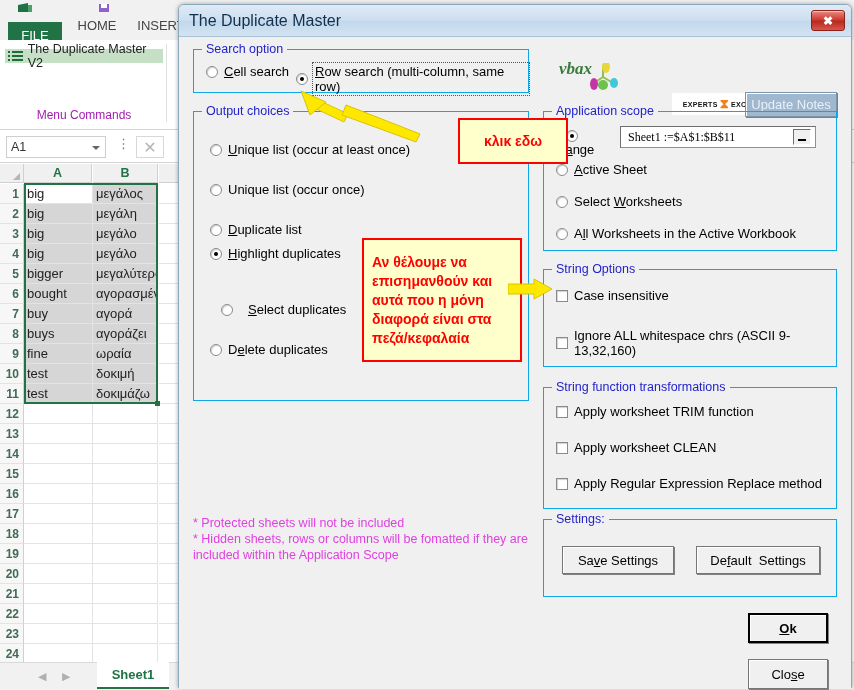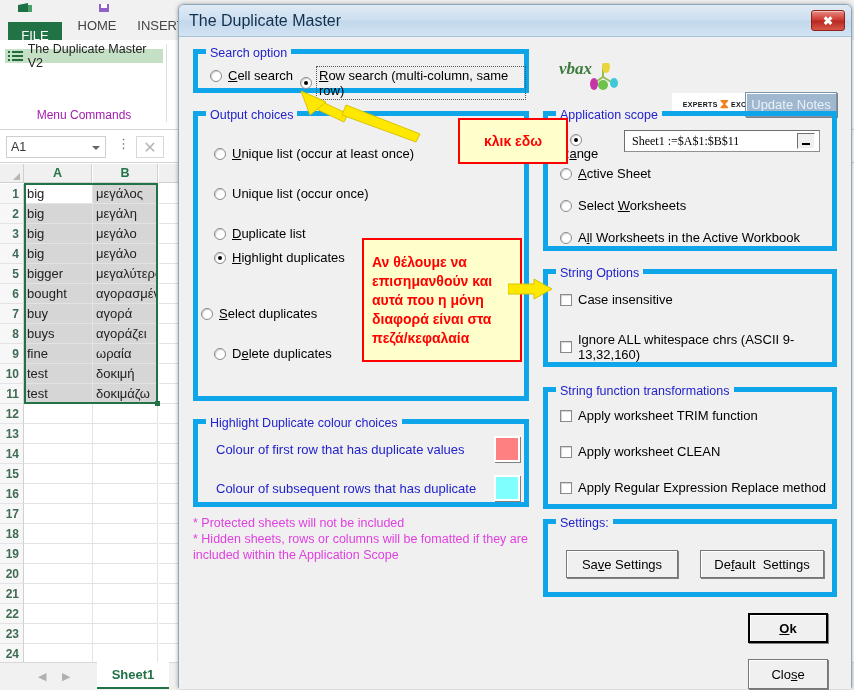--- a/index.html
+++ b/index.html
@@ -152,21 +152,21 @@
     color: #fff; font-size: 12px; font-weight: bold;
     display: flex; align-items: center; justify-content: center;
     box-shadow: inset 0 1px 0 rgba(255,255,255,0.5);
   }
   #dlg-body {
     position: absolute; left: 0; top: 32px; width: 100%; height: 652px;
     background: #f0f0f0;
   }
 
   .gbox {
-    position: absolute; border: 5px solid #0ea5e9; background: transparent; padding-left: 20px;
+    position: absolute; border: 1px solid #0ea5e9; background: transparent; padding-left: 20px;
   }
   .gbox > .gcap {
     position: absolute; top: -8px; left: 8px; background: #f0f0f0;
     padding: 0 4px; font-size: 12.5px; color: #2222cc;
   }
 
   .radio, .check {
     position: absolute; font-size: 13px; color: #000;
     display: flex; align-items: center;
   }
@@ -442,37 +442,30 @@
           <span>Unique list (occur once)</span>
         </div>
         <div class="radio" style="left:16px;top:110px;">
           <span class="rdot"></span>
           <span><u>D</u>uplicate list</span>
         </div>
         <div class="radio" style="left:16px;top:134px;">
           <span class="rdot on"></span>
           <span><u>H</u>ighlight duplicates</span>
         </div>
-        <div class="radio" style="left:3px;top:190px;">
+        <div class="radio" style="left:27px;top:190px;gap:9px;">
           <span class="rdot"></span>
           <span><u>S</u>elect duplicates</span>
         </div>
         <div class="radio" style="left:16px;top:230px;">
           <span class="rdot"></span>
           <span>D<u>e</u>lete duplicates</span>
         </div>
       </div>
 
-      <div class="gbox" style="left:14px;top:382px;width:336px;height:88px;">
-        <span class="gcap">Highlight Duplicate colour choices</span>
-        <span class="bluelabel" style="left:18px;top:18px;">Colour of first row that has duplicate values</span>
-        <span class="bluelabel" style="left:18px;top:57px;">Colour of subsequent rows that has duplicate</span>
-        <span class="swatch" id="sw-first" style="left: 296px; top: 12px; background: rgb(255, 128, 128);"></span>
-        <span class="swatch" id="sw-sub" style="left: 296px; top: 51px; background: rgb(128, 255, 255);"></span>
-      </div>
 
       <div class="notetext" style="left:14px;top:478px;width:340px;">
         <div>* Protected sheets will not be included</div>
         <div>* Hidden sheets, rows or columns will be fomatted if they are</div>
         <div>   included within the Application Scope</div>
       </div>
 
       <div class="vbax" style="left:380px;top:22px;"><span>vbax</span></div>
       <svg class="arrow-svg" style="left:410px;top:26px;" width="34" height="28">
         <line x1="14" y1="2" x2="14" y2="14" stroke="#8fbf4f" stroke-width="2"></line>

